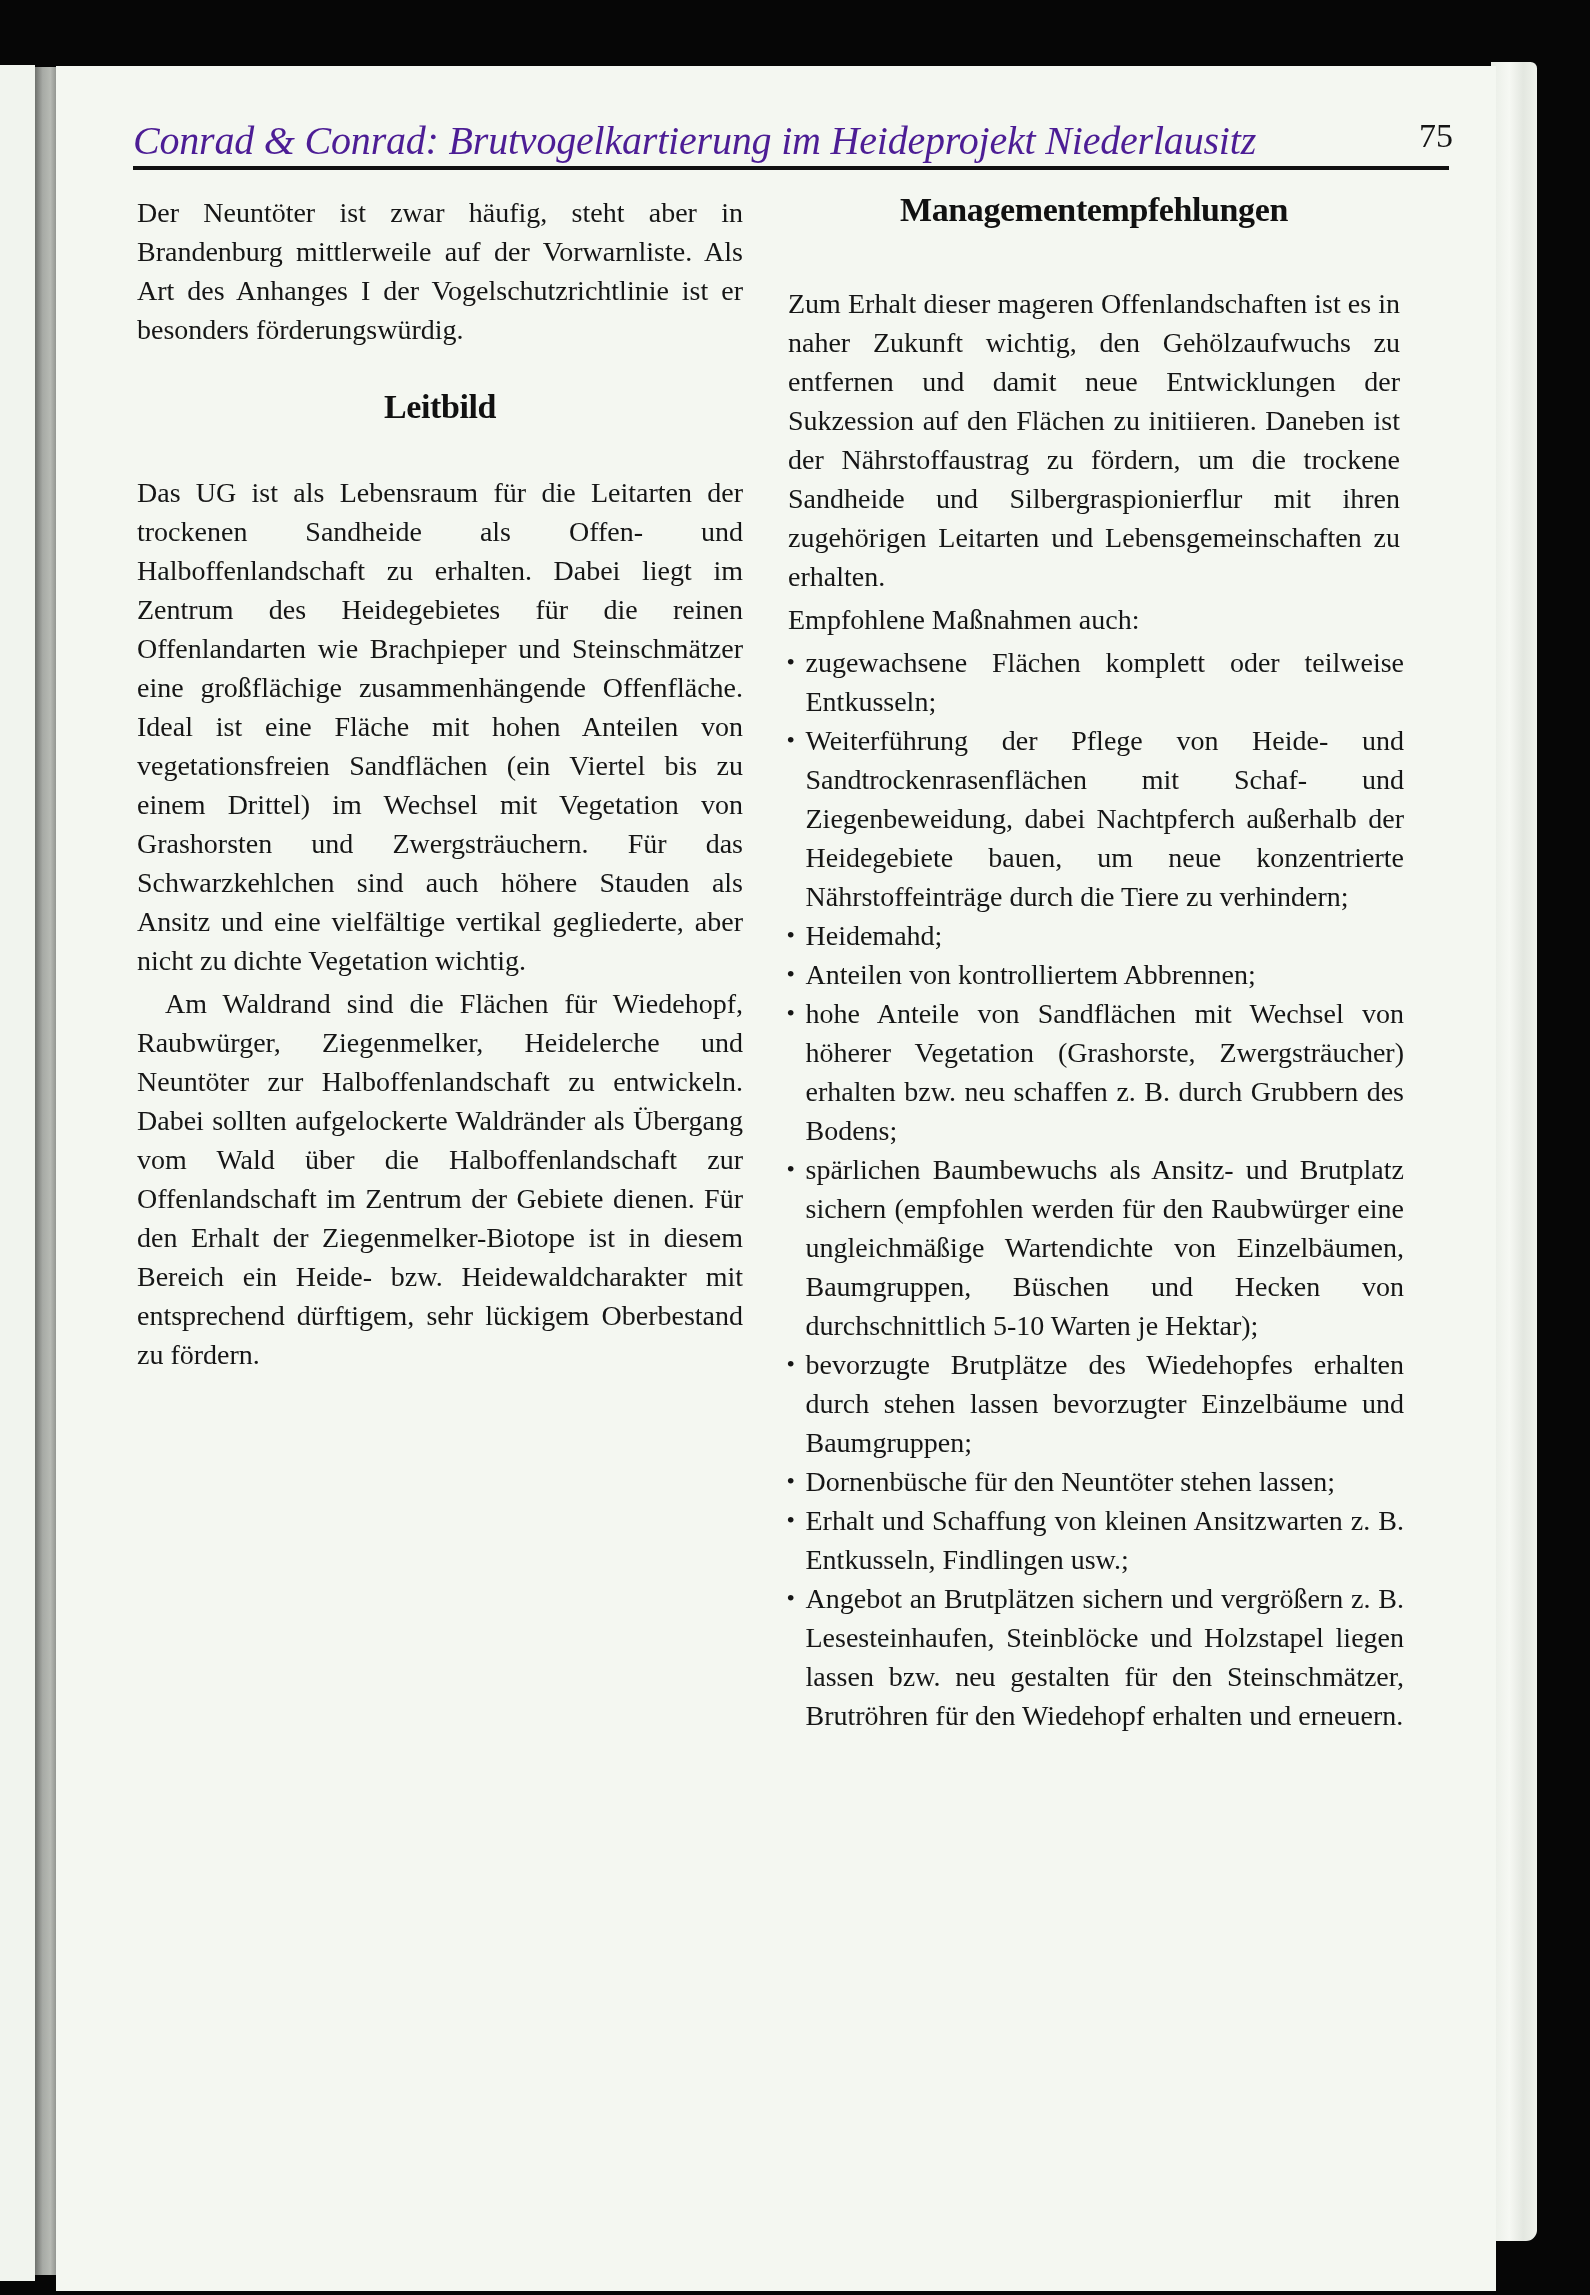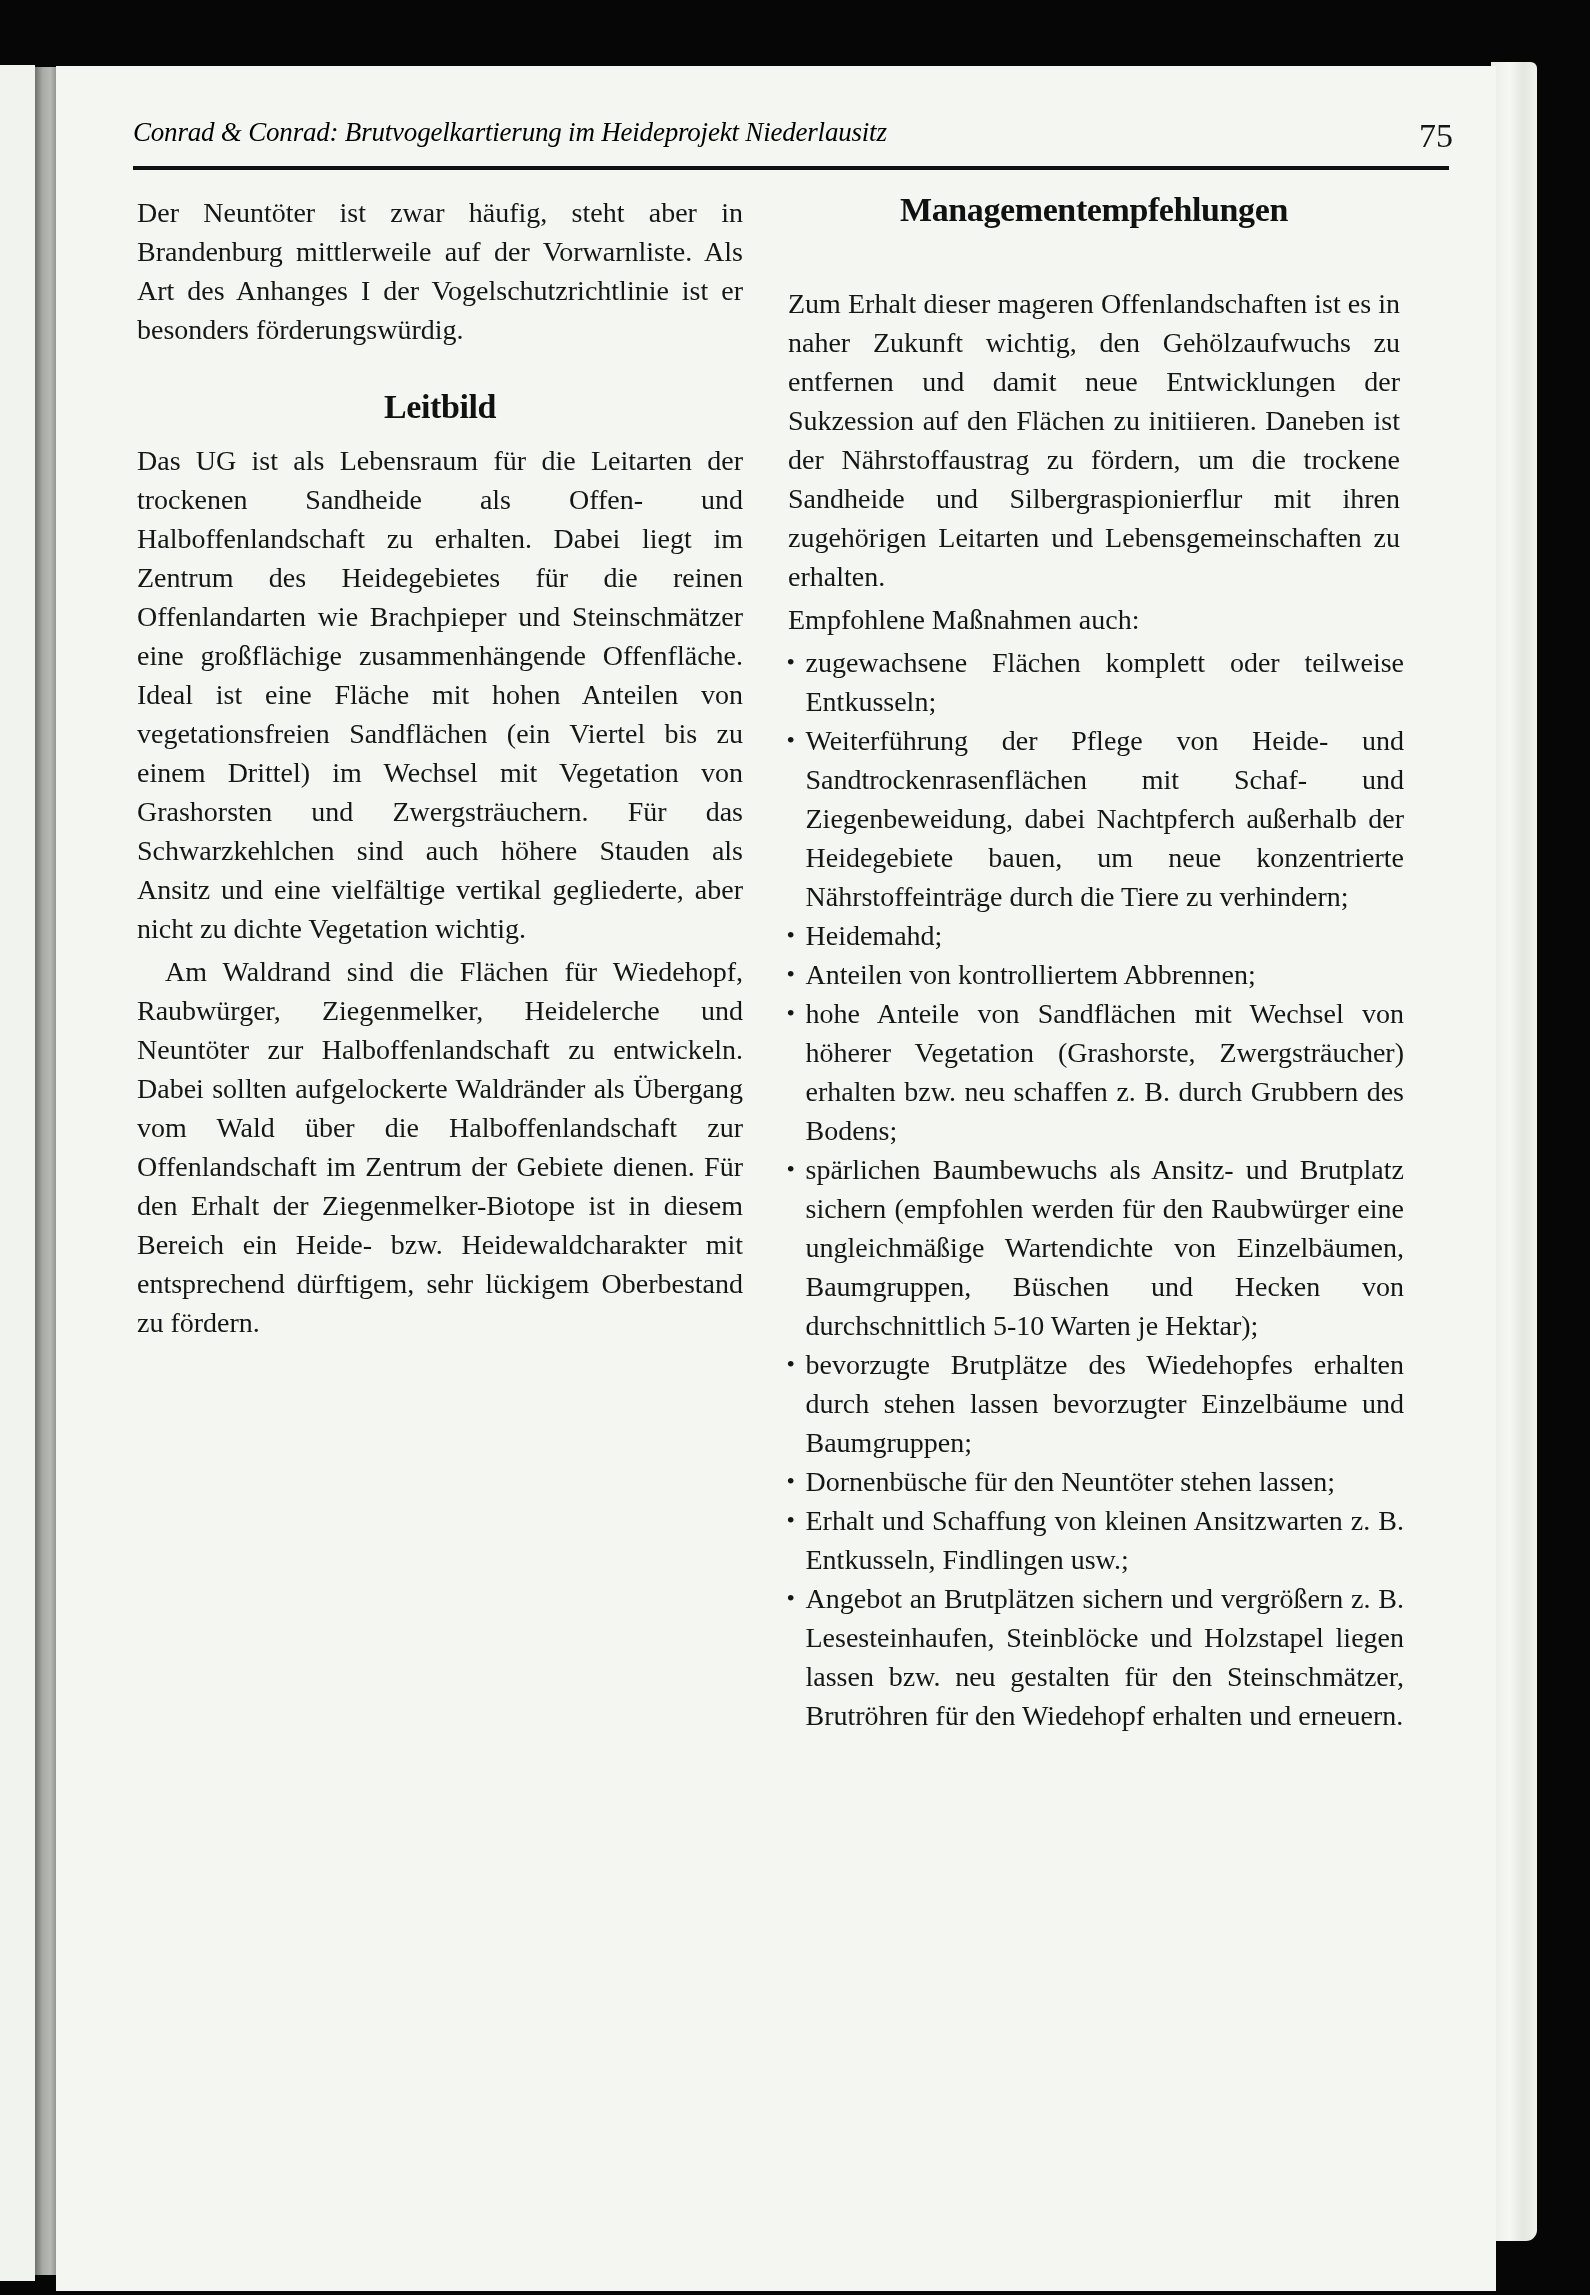--- a/index.html
+++ b/index.html
@@ -67,23 +67,23 @@
       top: 51px;
       width: 1320px;
       height: 48px;
     }
     .running-title {
       position: absolute;
       left: 0;
       top: 0;
       font-family: "Liberation Serif", "DejaVu Serif", serif;
       font-style: italic;
-      font-size: 27px;
+      font-size: 40px;
       letter-spacing: -0.2px;
-      color: #000000;
+      color: #4c1d95;
       white-space: nowrap;
     }
     .page-number {
       position: absolute;
       right: 0;
       top: 0;
       font-size: 34px;
       color: #151515;
     }
     .header-rule {
@@ -119,21 +119,21 @@
       font-weight: bold;
       font-size: 34px;
       line-height: 41px;
       margin: 0;
       text-align: center;
       color: #111;
       letter-spacing: -0.4px;
     }
     .col-left h2 {
       margin-top: 37px;
-      margin-bottom: 14px;
+      margin-bottom: 46px;
     }
     .col-right h2 {
       margin-top: 0;
       margin-bottom: 54px;
     }
 
     .bullet-list {
       list-style: none;
       margin: 0;
       padding: 0;

